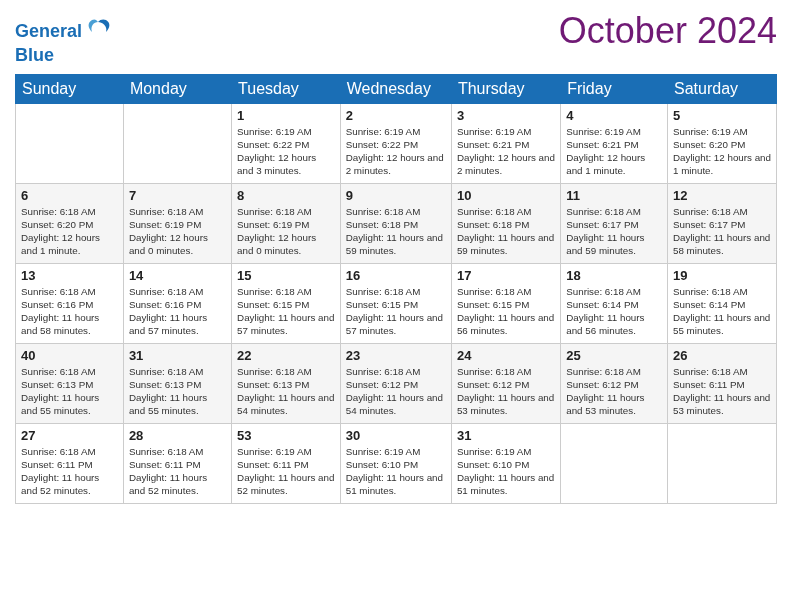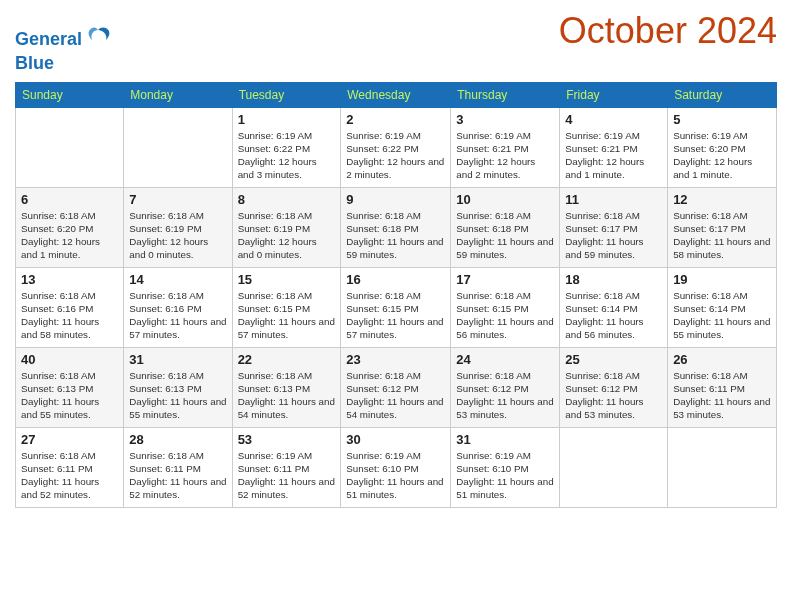--- a/index.html
+++ b/index.html
@@ -17,21 +17,21 @@
     }
     .header {
       display: flex;
       justify-content: space-between;
       align-items: flex-start;
       margin-bottom: 8px;
     }
     .logo {
       display: flex;
       align-items: center;
-      margin-top: 16px;
+      margin-top: 8px;
     }
     .logo-text {
       font-size: 18px;
       font-weight: bold;
       color: #333;
       line-height: 1.1;
     }
     .logo-text span {
       color: #1a6eb5;
     }
@@ -39,37 +39,37 @@
       width: 28px;
       height: 28px;
       margin-left: 2px;
     }
     .title-block {
       text-align: right;
     }
     .month-title {
       font-size: 36px;
       font-weight: normal;
-      color: #c2410c;
+      color: #701a75;
     }
     .subtitle {
       font-size: 14px;
       color: #555;
     }
     .calendar {
       width: 100%;
       border-collapse: collapse;
       font-size: 10.5px;
     }
     .calendar thead th {
       background-color: #1a6eb5;
-      color: #bef264;
+      color: #ffffff;
       padding: 5px 6px;
       text-align: left;
-      font-size: 12px;
+      font-size: 16px;
       font-weight: normal;
       border: 1px solid #1a6eb5;
     }
     .calendar tbody td {
       border: 1px solid #ccc;
       vertical-align: top;
       padding: 4px 5px;
       width: 113px;
       height: 80px;
       background: #fff;

